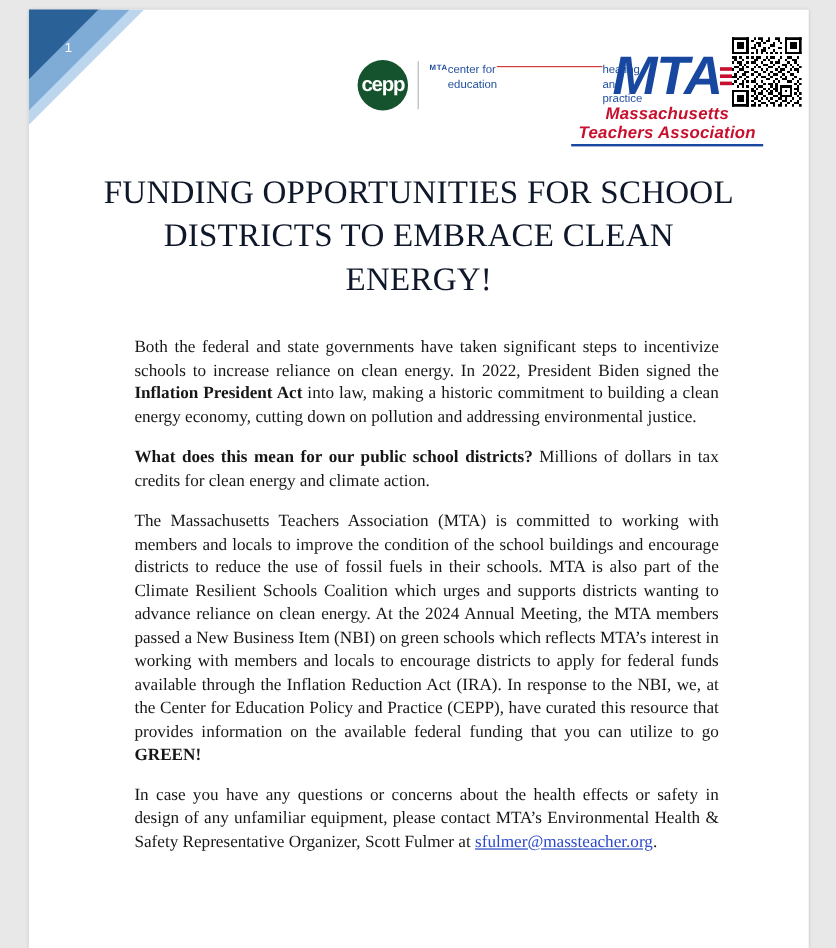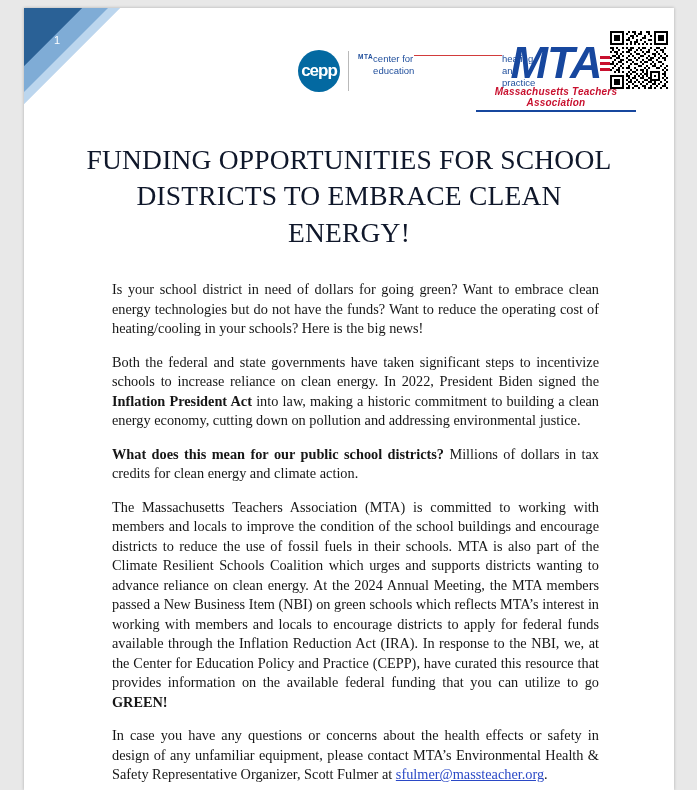--- a/index.html
+++ b/index.html
@@ -53,21 +53,21 @@
     position: absolute;
     left: 274px;
     top: 24px;
     display: flex;
     align-items: center;
   }
   .cepp-mark {
     width: 42px;
     height: 42px;
     border-radius: 50%;
-    background: #0369a1;
+    background: #14532d;
     color: #ffffff;
     font-family: "Liberation Sans", sans-serif;
     font-size: 17px;
     font-weight: bold;
     letter-spacing: -1px;
     display: flex;
     align-items: center;
     justify-content: center;
   }
   .cepp-divider {
@@ -122,21 +122,21 @@
     top: 14px;
     width: 32px;
   }
   .mta-stripes div {
     height: 3px;
     background: #c8102e;
     margin-bottom: 3px;
   }
   .mta-sub {
     font-family: "Liberation Sans", sans-serif;
-    font-size: 10px;
+    font-size: 14px;
     font-style: italic;
     font-weight: bold;
     color: #c8102e;
     margin-top: 1px;
     letter-spacing: 0.2px;
   }
   .mta-underline {
     width: 100%;
     height: 2px;
     background: #17479e;
@@ -473,21 +473,20 @@
           <rect x="28" y="28" width="1" height="1"></rect>
         </g>
       </svg>
     </div>
   </div>
 
   <div class="title">FUNDING OPPORTUNITIES FOR SCHOOL DISTRICTS TO EMBRACE CLEAN ENERGY!</div>
 
   <div class="body">
 
-    <p><span>Is your school district in need of dollars for going green? Want to embrace clean energy technologies but do not have the funds? Want to reduce the operating cost of heating/cooling in your schools? Here is the big news!</span></p>
 
     <p><span>Both the federal and state governments have taken significant steps to incentivize schools to increase reliance on clean energy. In 2022, President Biden signed the </span><span class="b">Inflation President Act</span><span> into law, making a historic commitment to building a clean energy economy, cutting down on pollution and addressing environmental justice.</span></p>
 
     <p><span class="b">What does this mean for our public school districts?</span><span> Millions of dollars in tax credits for clean energy and climate action.</span></p>
 
     <p><span>The Massachusetts Teachers Association (MTA) is committed to working with members and locals to improve the condition of the school buildings and encourage districts to reduce the use of fossil fuels in their schools. MTA is also part of the Climate Resilient Schools Coalition which urges and supports districts wanting to advance reliance on clean energy. At the 2024 Annual Meeting, the MTA members passed a New Business Item (NBI) on green schools which reflects MTA’s interest in working with members and locals to encourage districts to apply for federal funds available through the Inflation Reduction Act (IRA). In response to the NBI, we, at the Center for Education Policy and Practice (CEPP), have curated this resource that provides information on the available federal funding that you can utilize to go </span><span class="b">GREEN!</span></p>
 
     <p><span>In case you have any questions or concerns about the health effects or safety in design of any unfamiliar equipment, please contact MTA’s Environmental Health &amp; Safety Representative Organizer, Scott Fulmer at </span><a class="maillink" href="#">sfulmer@massteacher.org</a><span>.</span></p>
 
   </div>

